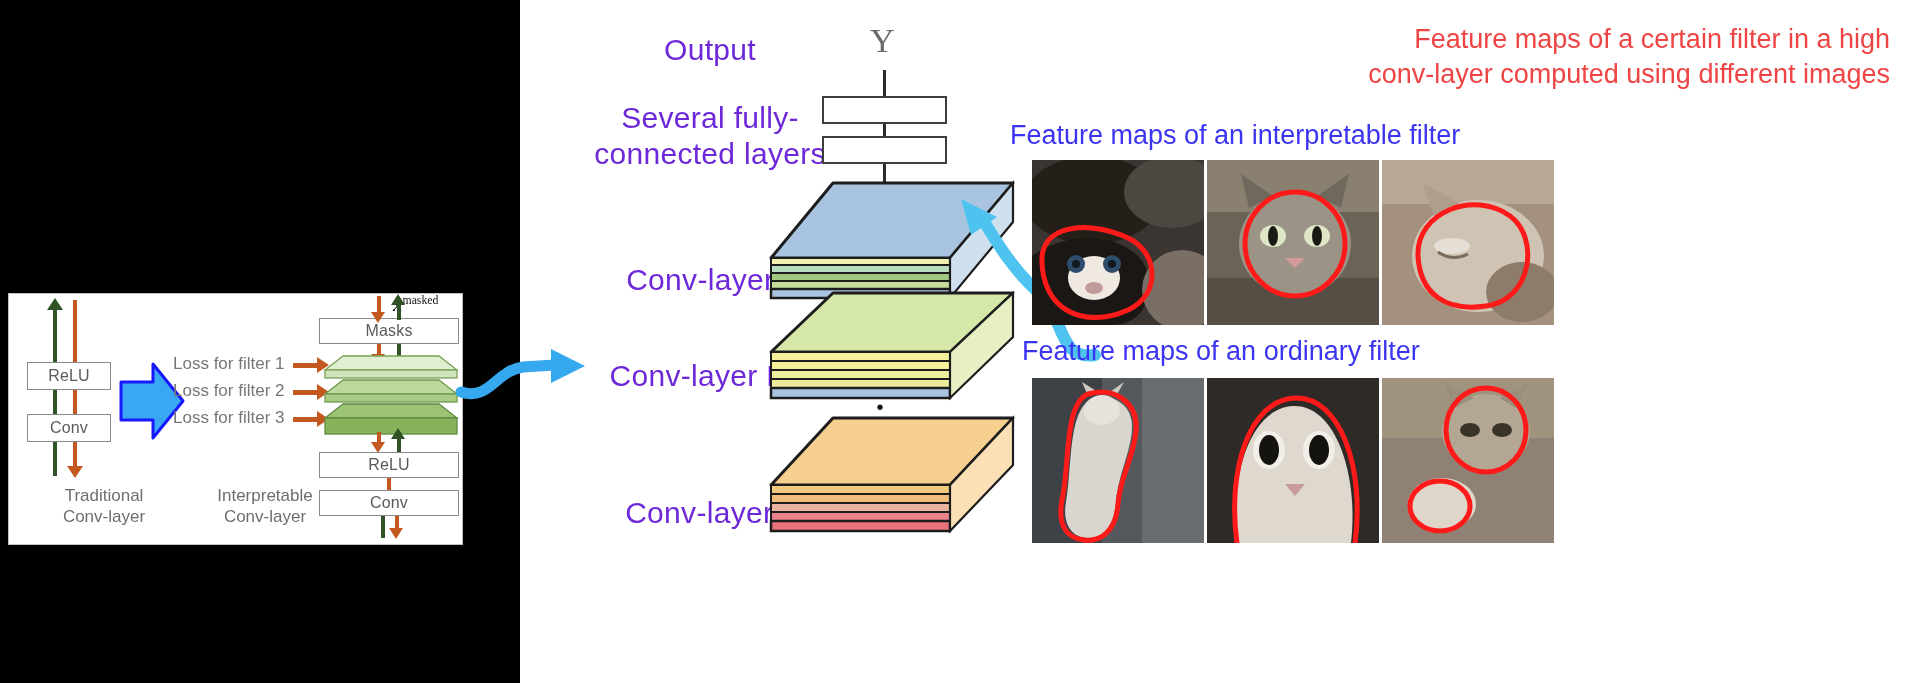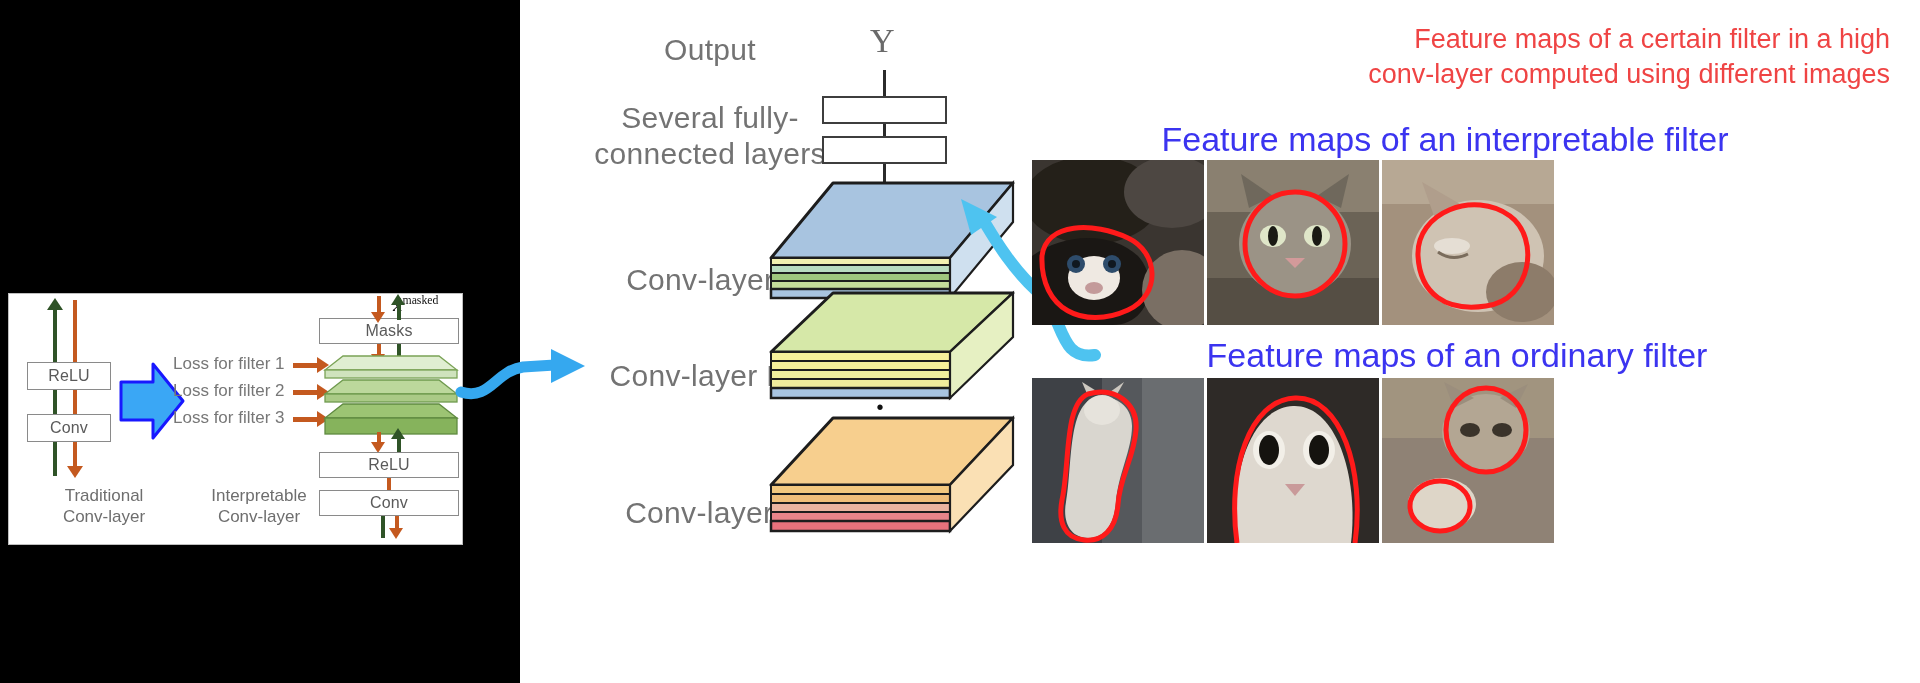--- a/index.html
+++ b/index.html
@@ -53,21 +53,21 @@
   #int-conv{left:310px;top:196px;width:140px;height:26px;}
 
   .math-x{position:absolute;font-family:"Liberation Serif", serif;font-style:italic;font-weight:bold;color:#111;}
   .math-sup{font-style:normal;font-weight:normal;font-size:.62em;vertical-align:super;text-align:right;}
 
   
   #mid-panel{
     position:absolute;left:520px;top:0;width:1400px;height:683px;background:#fff;
   }
   .mid-label{
-    position:absolute;color:#737373;font-size:30px;line-height:1.2;
+    position:absolute;color:#6d28d9;font-size:30px;line-height:1.2;
     text-align:center;letter-spacing:.3px;white-space:nowrap;
   }
   .fc-box{
     position:absolute;border:2.5px solid #3d3d3d;background:#fff;box-sizing:border-box;
   }
   .fc-conn{position:absolute;background:#2b2b2b;width:3px;}
   #ylabel{
     position:absolute;color:#6a6a6a;font-size:34px;font-family:"Liberation Serif", serif;
   }
 
@@ -77,21 +77,21 @@
 
   
   .cyan-arrow{position:absolute;}
 
   
   .rp-title{
     position:absolute;color:#ef4444;font-size:27px;line-height:1.28;
     text-align:right;white-space:nowrap;
   }
   .rp-sub{
-    position:absolute;color:#3b34f0;font-size:34px;text-align:center;white-space:nowrap;
+    position:absolute;color:#3b34f0;font-size:27px;white-space:nowrap;
   }
   .imgrow{position:absolute;display:flex;gap:3px;}
   .photo{position:relative;overflow:hidden;background:#777;}
   .photo svg{position:absolute;left:0;top:0;}
 </style>
 </head>
 <body>
 
 <div id="root">
 
@@ -180,21 +180,21 @@
       <span>ReLU</span>
     </div>
     <div class="vline org" style="left:378px;top:184px;width:4px;height:12px;"></div>
     <div class="lp-box" id="int-conv">
       <span>Conv</span>
     </div>
     <div class="vline grn" style="left:372px;top:222px;width:4px;height:22px;"></div>
     <div class="vline org" style="left:386px;top:222px;width:4px;height:16px;"></div>
     <div style="position:absolute;left:380px;top:234px;width:0;height:0;border-left:7px solid transparent;border-right:7px solid transparent;border-top:11px solid #c4591f;"></div>
 
-    <div class="cap" style="left:144px;top:192px;width:150px;">
+    <div class="cap" style="left:150px;top:192px;width:150px;">
       <div>Interpretable</div>
       <div>Conv-layer</div>
     </div>
   </div>
 
   <div id="mid-panel">
 
     <div class="mid-label" style="left:105px;top:32px;width:170px;">Output</div>
 
     <div class="mid-label" style="left:40px;top:100px;width:300px;">

